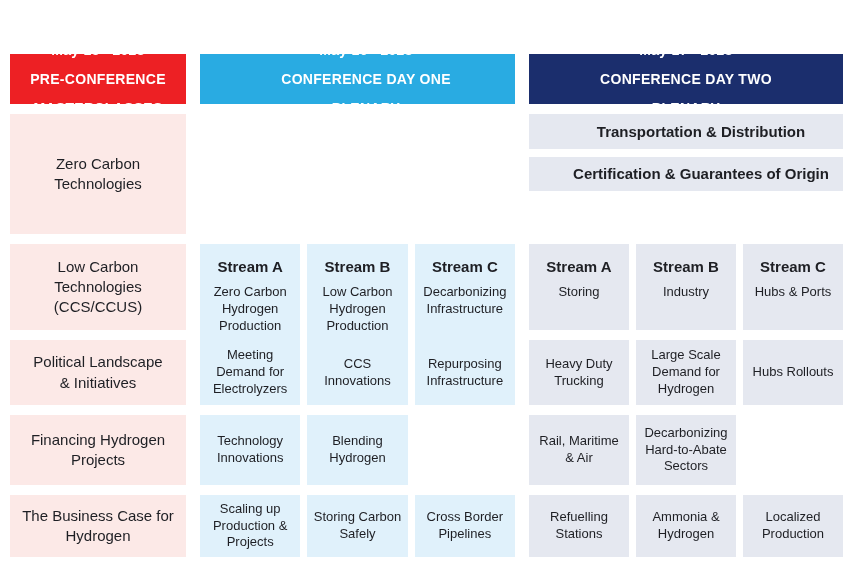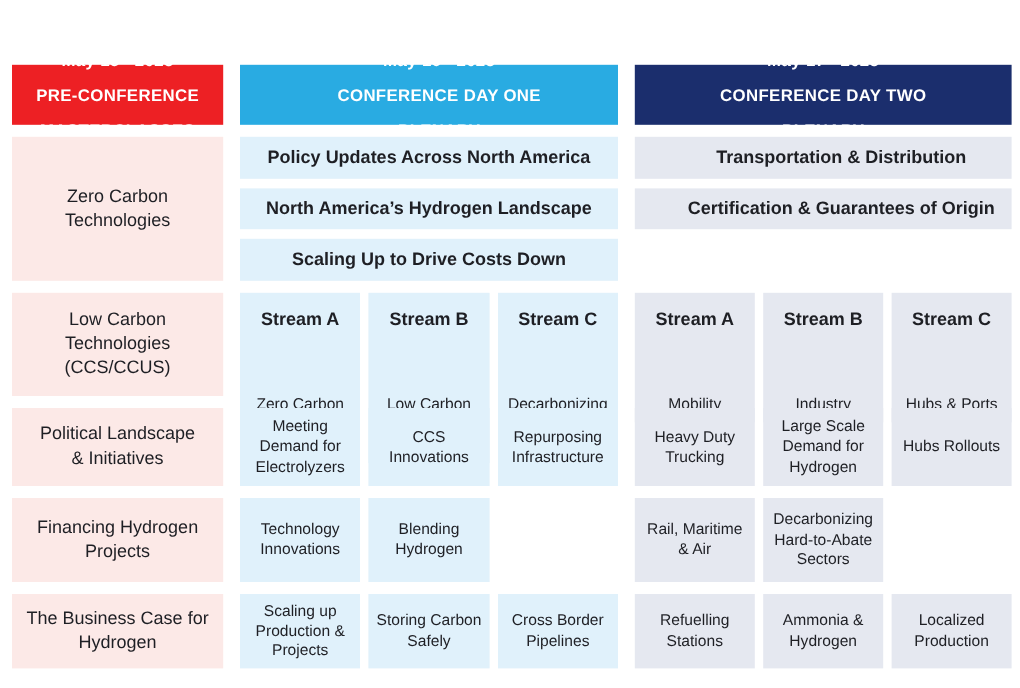--- a/index.html
+++ b/index.html
@@ -44,21 +44,21 @@
   
   .plenary-group{display:grid;grid-template-rows:repeat(3,1fr);row-gap:8px;}
   .pl{display:flex;align-items:center;justify-content:center;text-align:center;
     font-size:15px;font-weight:600;}
   .bg-blue{background:var(--day1-cell);}
   .bg-slate{background:var(--day2-cell);padding-left:30px;}
 
   
   .triple{display:grid;grid-template-columns:repeat(3,1fr);column-gap:7px;}
   .stream{display:flex;flex-direction:column;align-items:center;text-align:center;
-    padding:14px 6px 6px 6px;gap:45px;}
+    padding:14px 6px 6px 6px;}
   .stream-title{font-size:15px;font-weight:700;margin-bottom:9px;}
   .stream-label{font-size:13px;line-height:1.3;white-space:pre-line;}
   .cell{display:flex;align-items:center;justify-content:center;text-align:center;
     font-size:13px;line-height:1.3;white-space:pre-line;padding:4px 6px;}
 </style>
 </head>
 <body>
 
 <div class="agenda">
 
@@ -85,25 +85,20 @@
   <div class="side r3 c1">Low Carbon
 Technologies
 (CCS/CCUS)</div>
   <div class="side r4 c1">Political Landscape
 &amp; Initiatives</div>
   <div class="side r5 c1">Financing Hydrogen
 Projects</div>
   <div class="side r6 c1">The Business Case for
 Hydrogen</div>
 
-  <div class="plenary-group r2 c2">
-    <div class="pl bg-blue">Policy Updates Across North America</div>
-    <div class="pl bg-blue">North America’s Hydrogen Landscape</div>
-    <div class="pl bg-blue">Scaling Up to Drive Costs Down</div>
-  </div>
 
   <div class="triple r3 c2">
     <div class="stream bg-blue">
       <div class="stream-title">Stream A</div>
       <div class="stream-label">Zero Carbon
 Hydrogen
 Production</div>
     </div>
     <div class="stream bg-blue">
       <div class="stream-title">Stream B</div>
@@ -144,21 +139,21 @@
   </div>
 
   <div class="plenary-group r2 c3">
     <div class="pl bg-slate">Transportation &amp; Distribution</div>
     <div class="pl bg-slate">Certification &amp; Guarantees of Origin</div>
   </div>
 
   <div class="triple r3 c3">
     <div class="stream bg-slate">
       <div class="stream-title">Stream A</div>
-      <div class="stream-label">Mobility</div>
+      <div class="stream-label">Storing</div>
     </div>
     <div class="stream bg-slate">
       <div class="stream-title">Stream B</div>
       <div class="stream-label">Industry</div>
     </div>
     <div class="stream bg-slate">
       <div class="stream-title">Stream C</div>
       <div class="stream-label">Hubs &amp; Ports</div>
     </div>
   </div>

